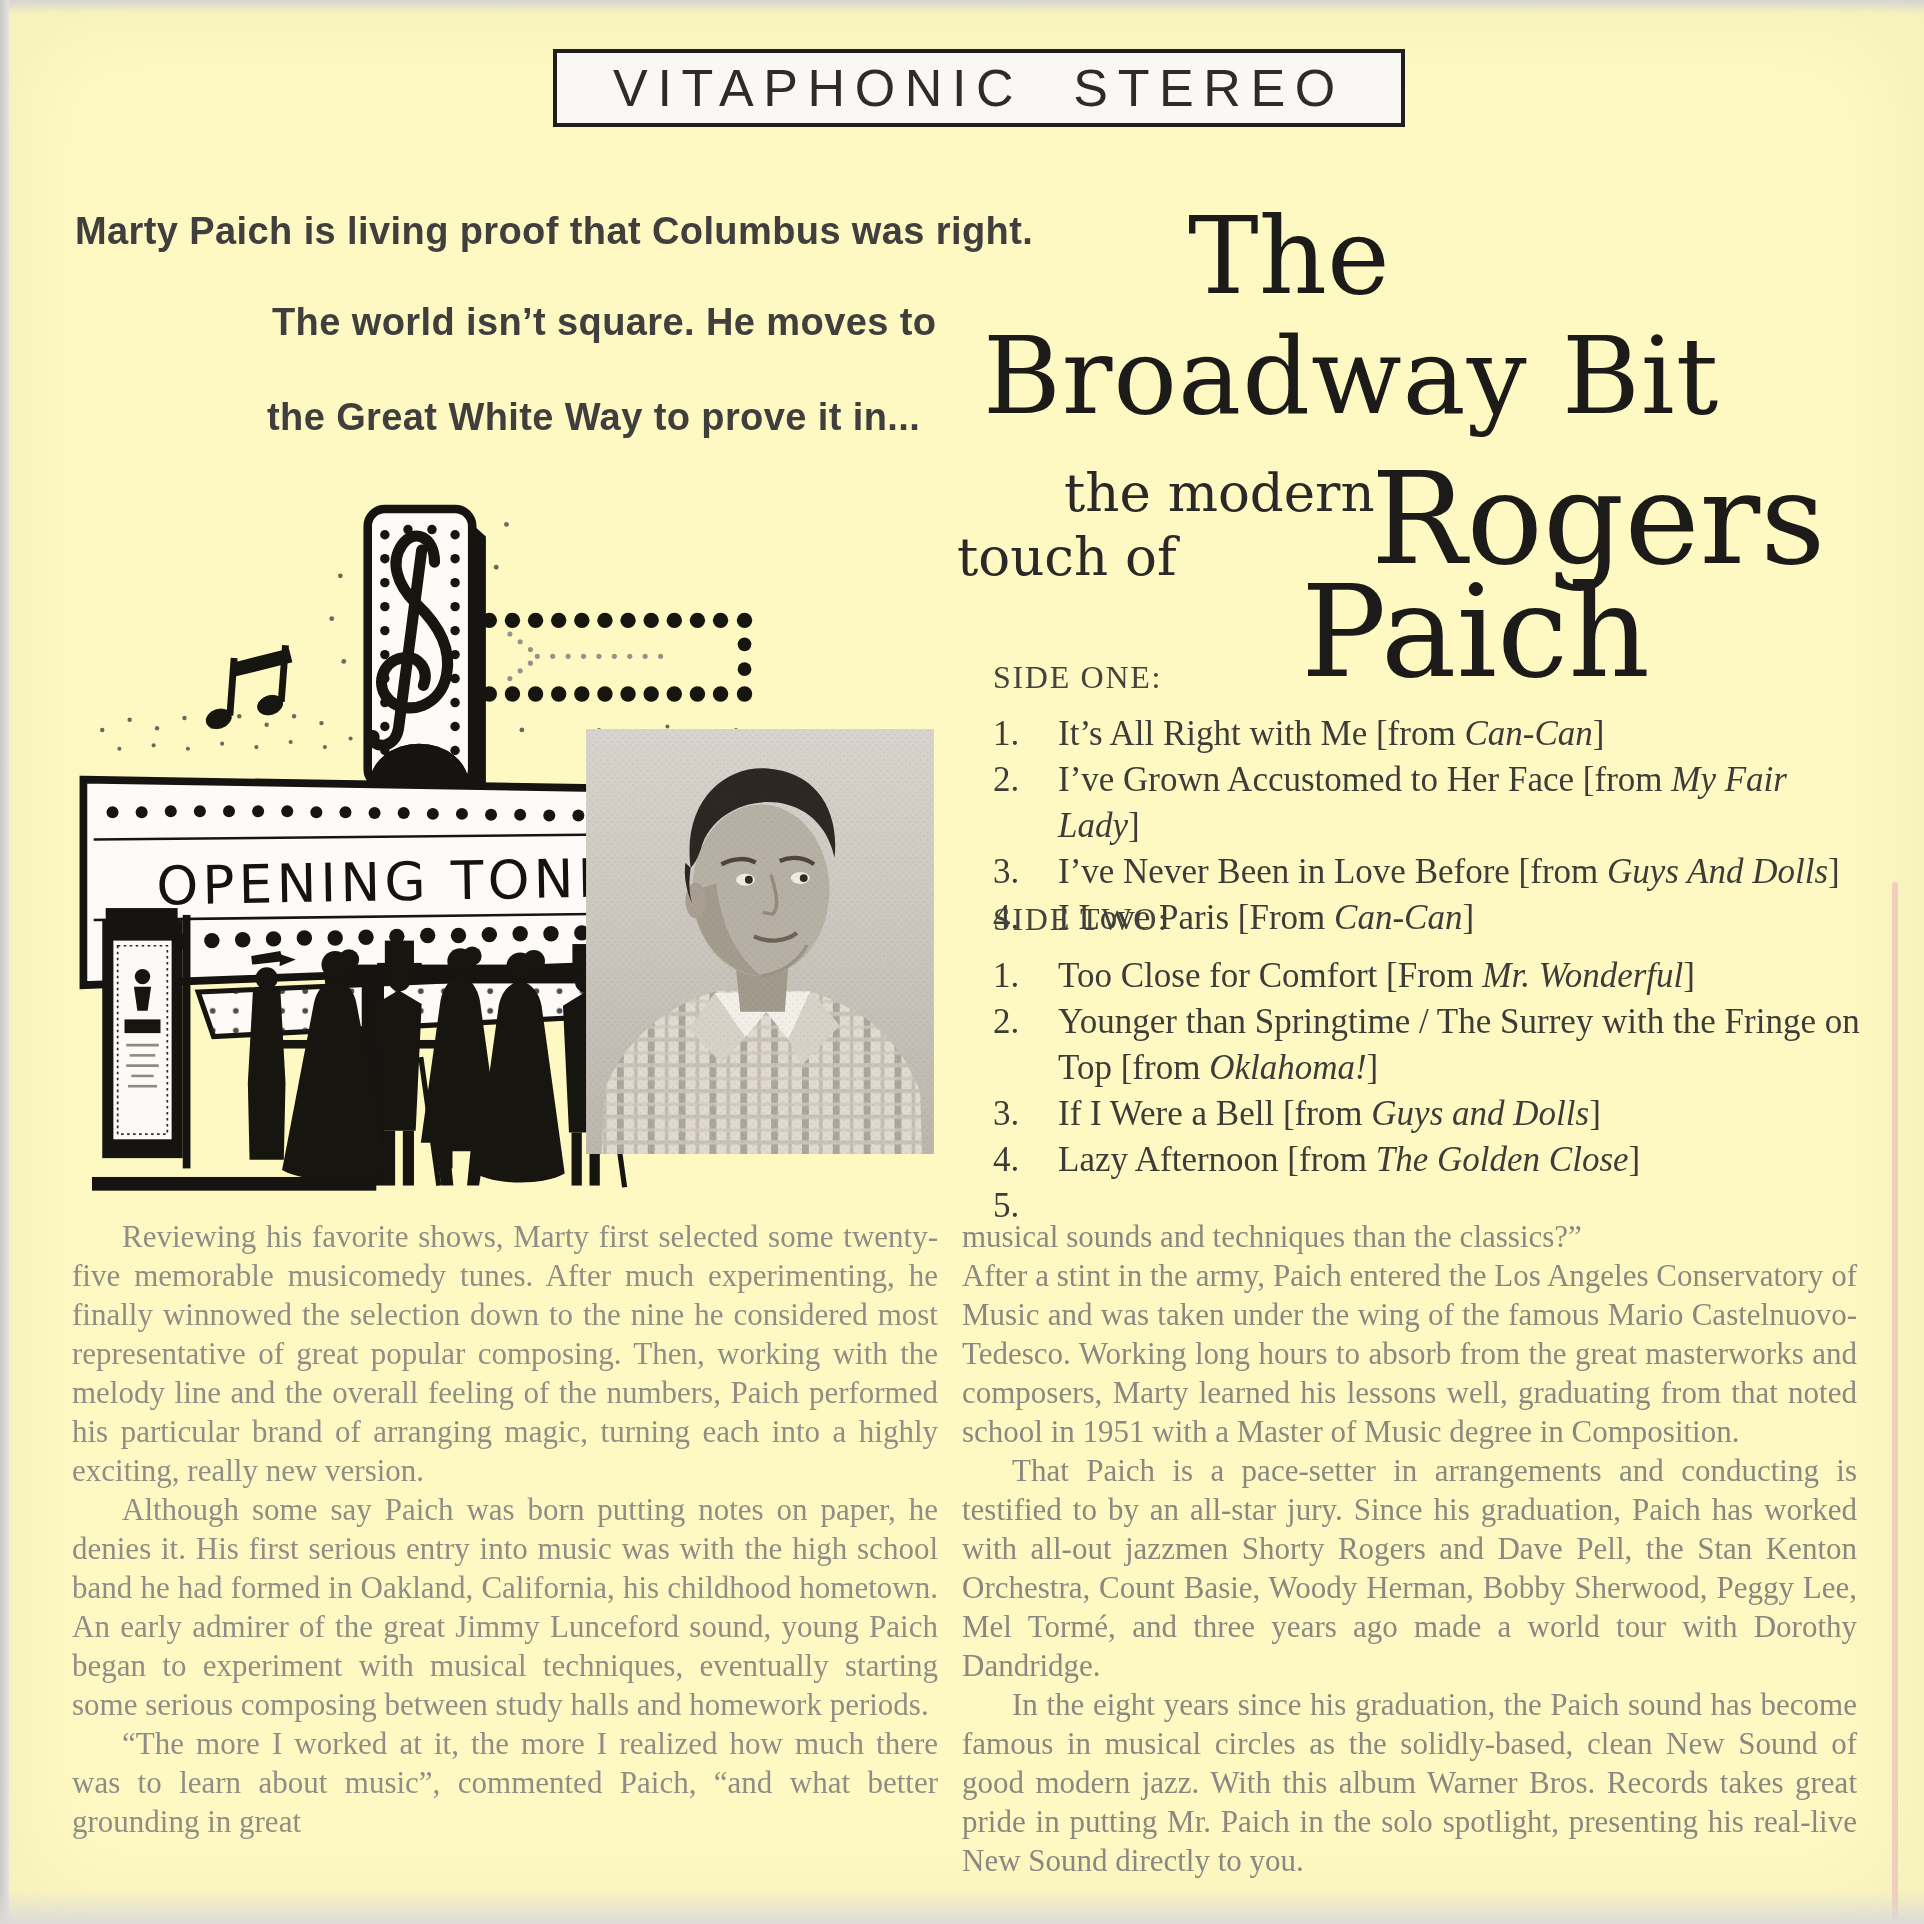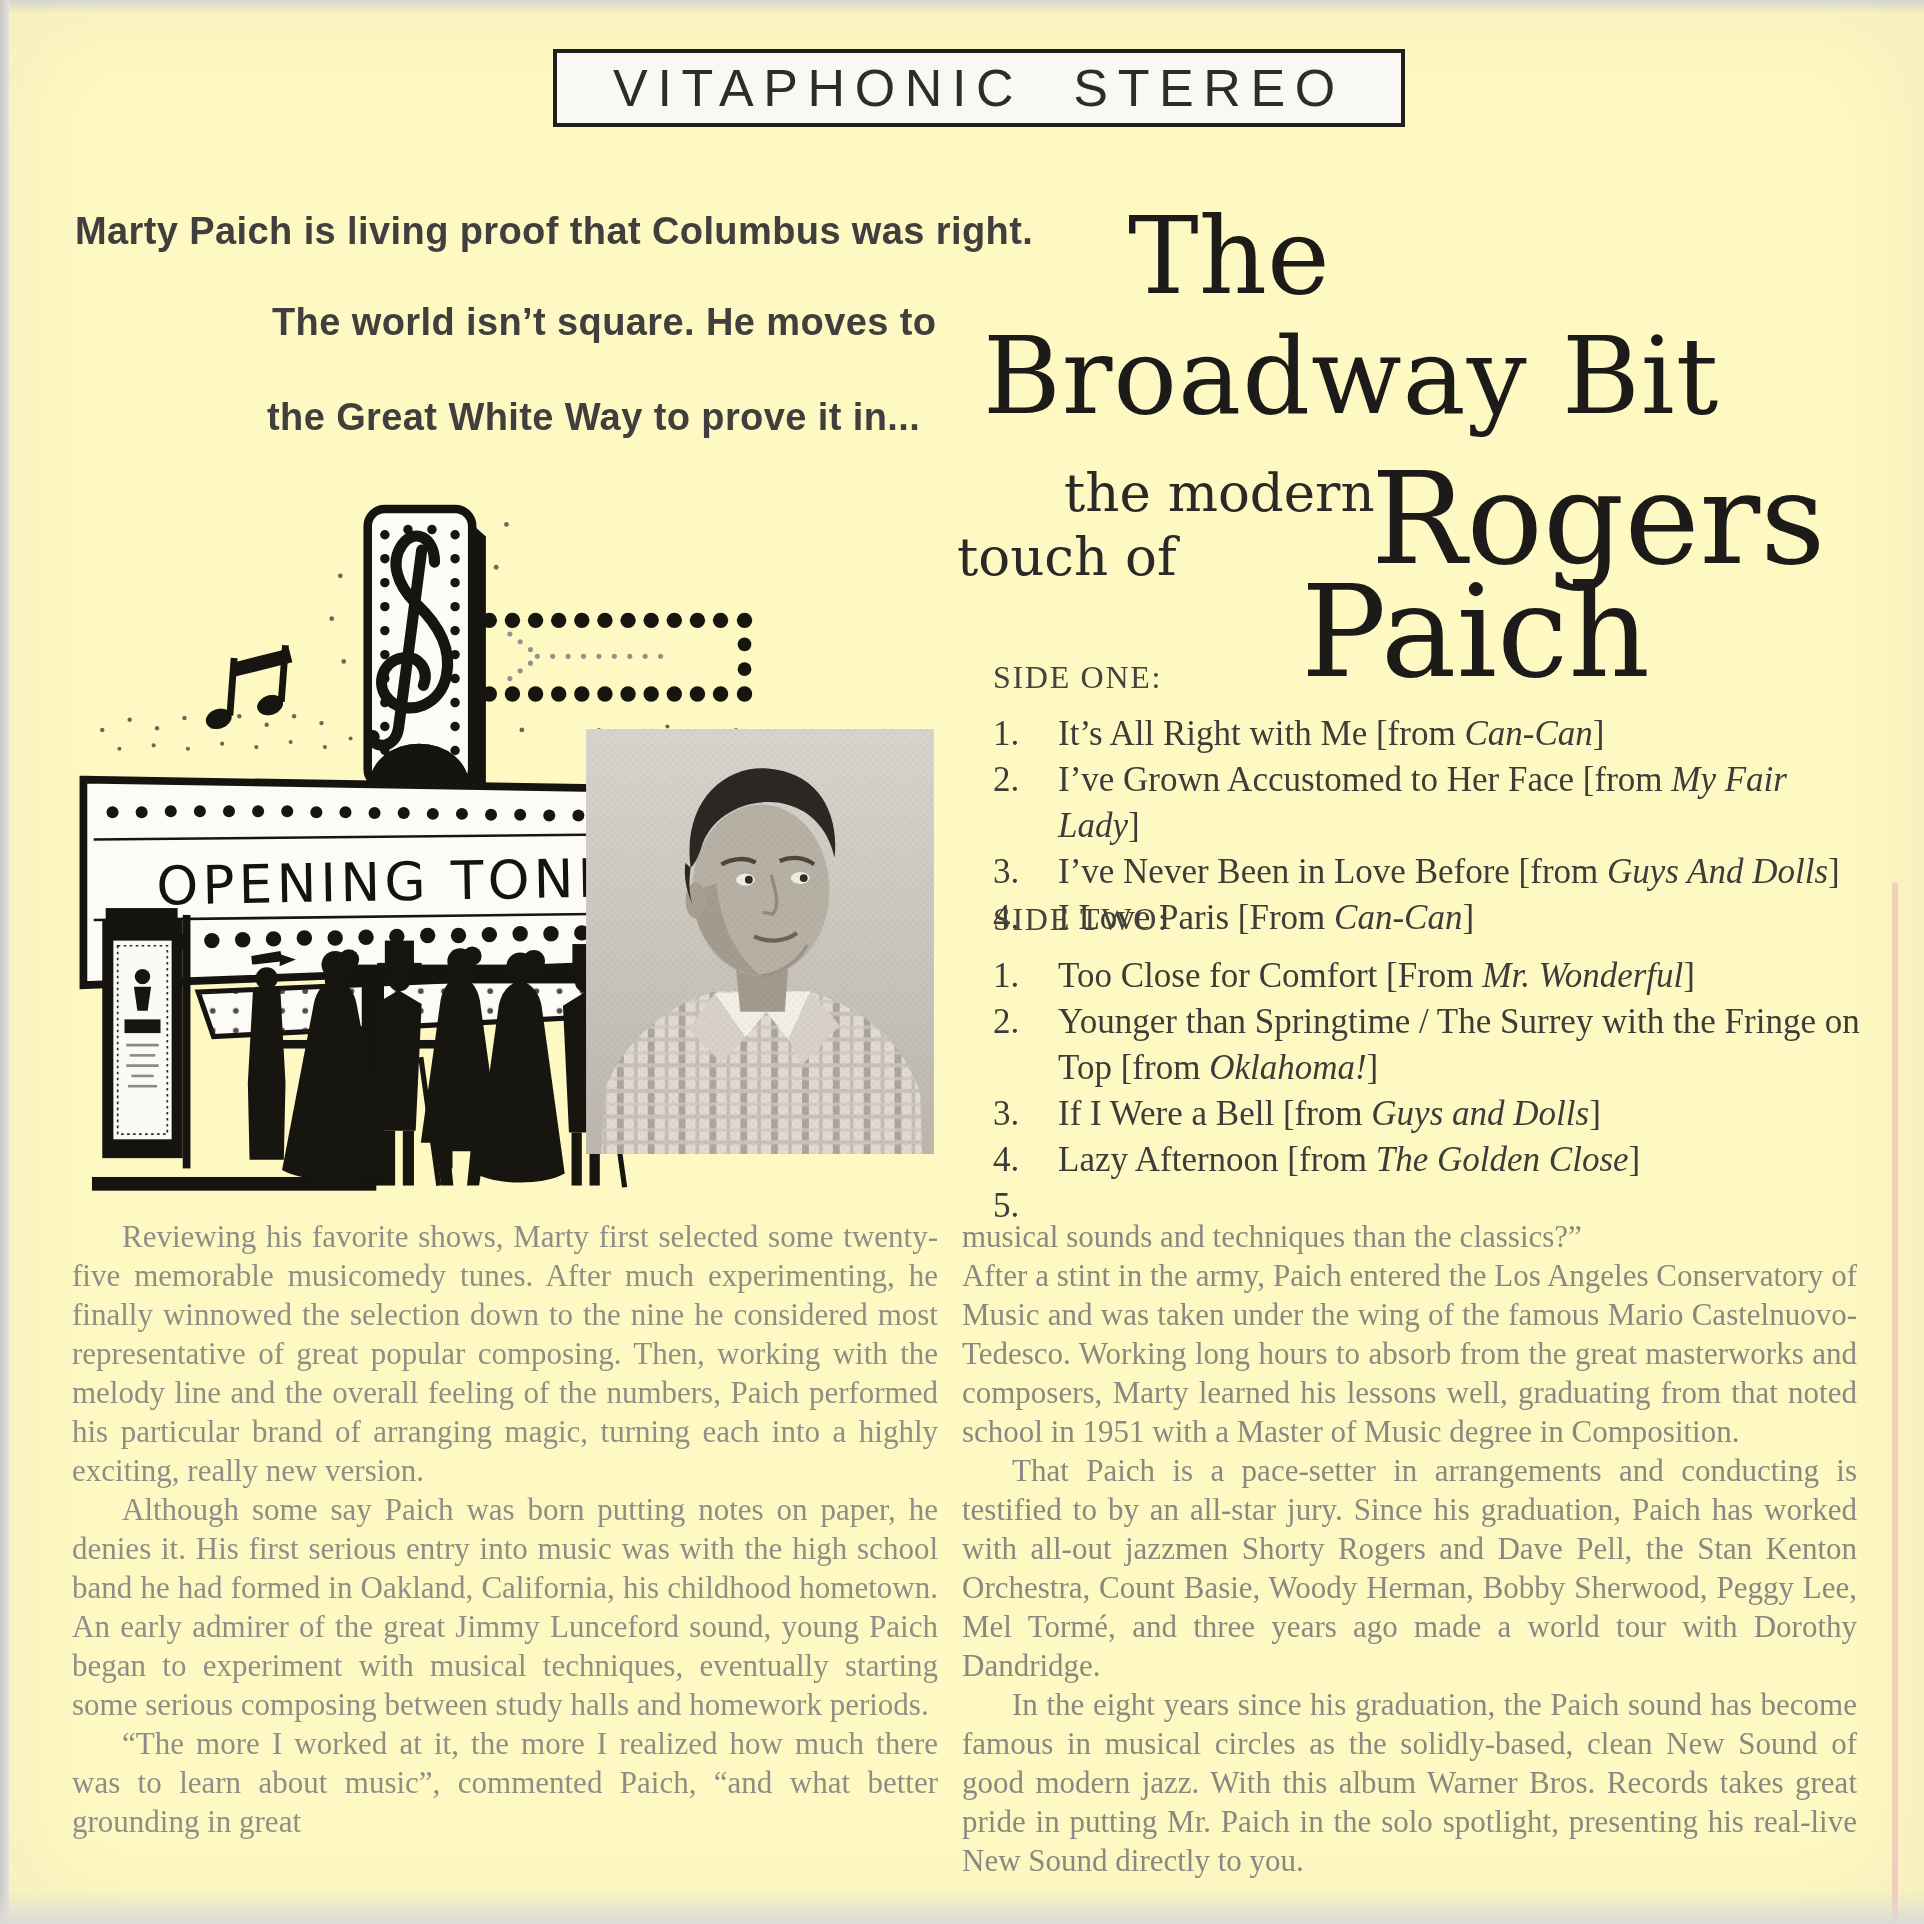--- a/index.html
+++ b/index.html
@@ -25,21 +25,21 @@
   .banner span{font-family:"Liberation Sans",sans-serif;font-size:52px;font-weight:400;
     letter-spacing:.185em;word-spacing:.5em;color:#2d2c2a;white-space:nowrap;}
   
   .intro{position:absolute;font-family:"Liberation Sans",sans-serif;font-weight:700;
     font-size:38px;color:#403f3d;letter-spacing:0.4px;white-space:nowrap;}
   .intro1{left:75px;top:210px;}
   .intro2{left:272px;top:301px;}
   .intro3{left:267px;top:396px;}
   
   .ttl{position:absolute;font-family:"DejaVu Serif",serif;color:#1c1b19;white-space:nowrap;}
-  .ttl-the{left:1128px;top:195px;font-size:106px;text-align:center;}
+  .ttl-the{left:1188px;top:195px;font-size:106px;text-align:center;}
   .ttl-bbit{left:983px;top:315px;font-size:106px;letter-spacing:0.9px;}
   .tag1{left:1064px;top:462px;font-size:53px;color:#2a2927;}
   .tag2{left:957px;top:526px;font-size:53px;color:#2a2927;}
   .artist1{left:1371px;top:445px;font-size:127px;}
   .artist2{left:1301px;top:558px;font-size:127px;}
   
   .side{position:absolute;left:993px;width:873px;color:#3e3c39;}
   .side-one{top:659px;}
   .side-two{top:901px;}
   .side-heading{font-size:32px;letter-spacing:1.7px;color:#454340;margin:0 0 15.4px 0;}

